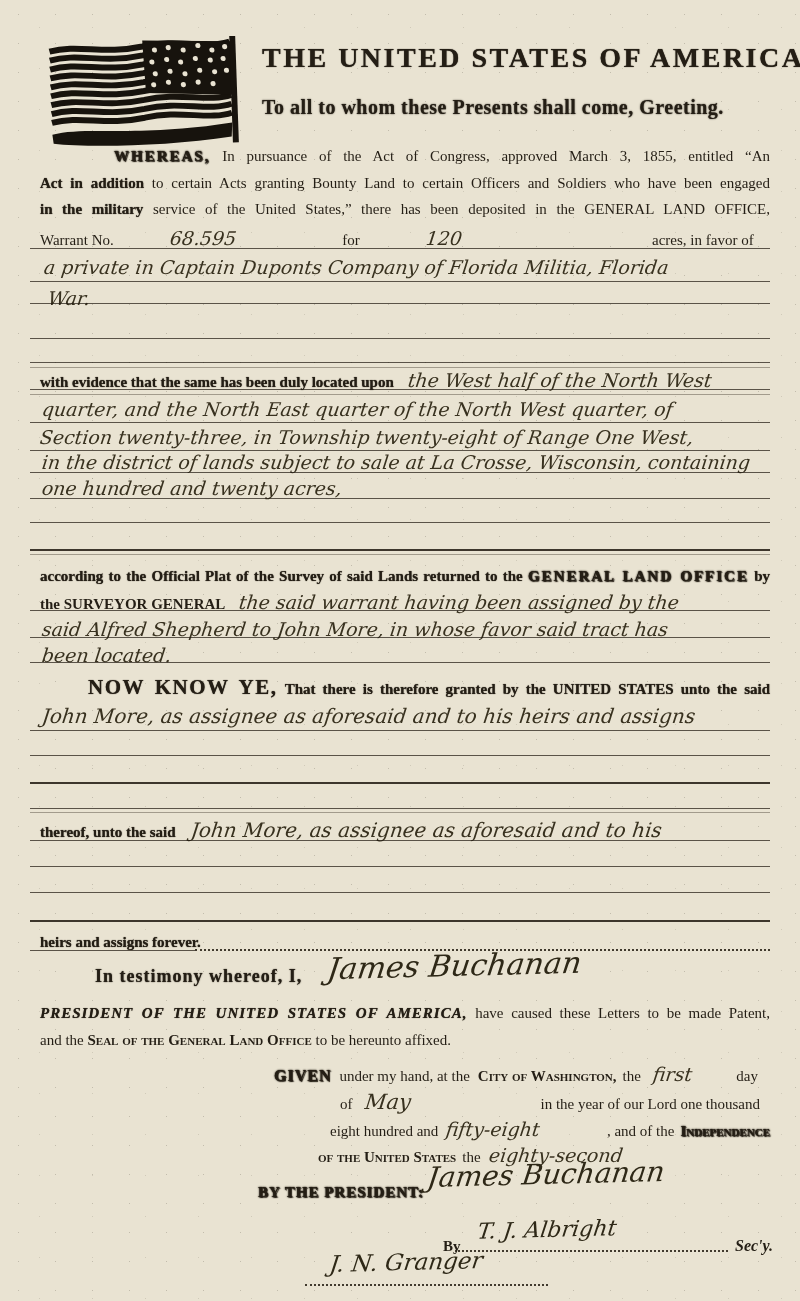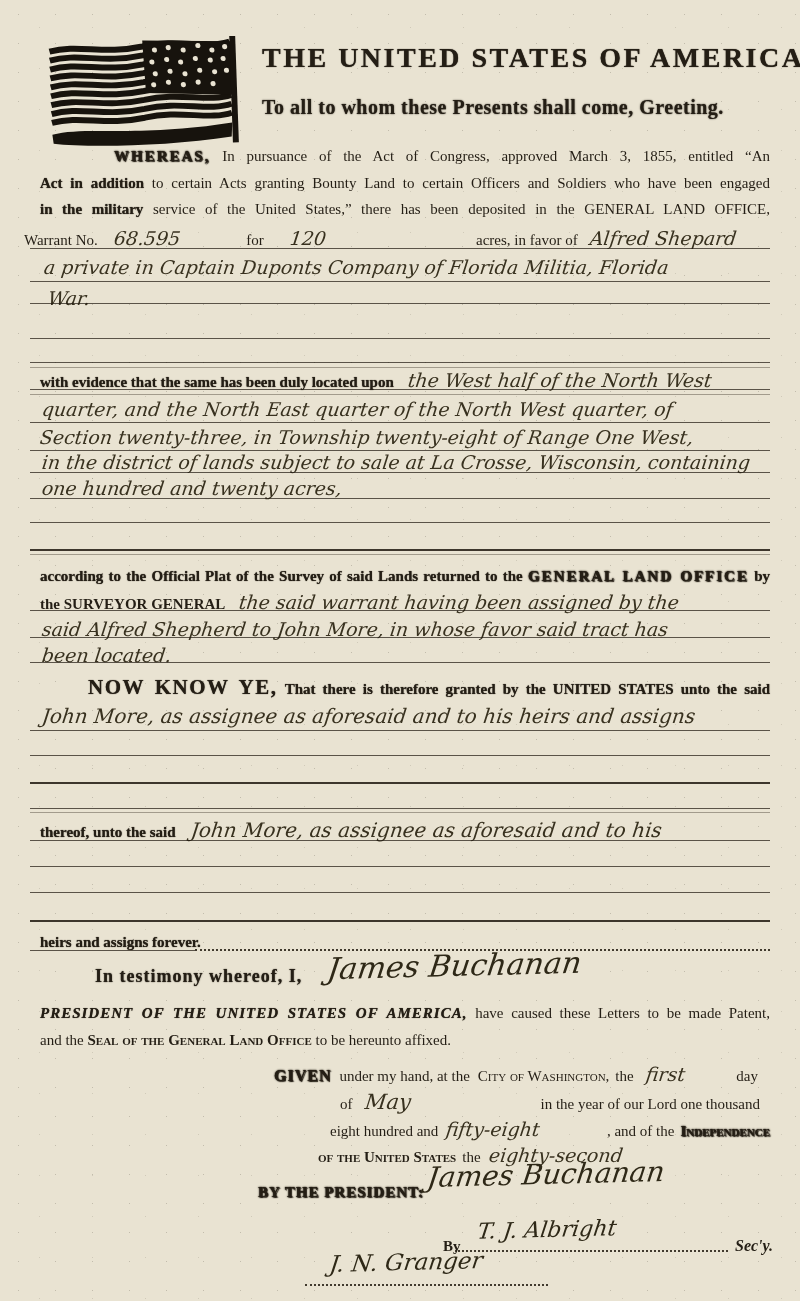--- a/index.html
+++ b/index.html
@@ -87,21 +87,21 @@
   </div>
   <div class="line just" style="left:40px;top:173px;width:730px;">
     <span class="smudge">Act in addition</span>
     <span>to certain Acts granting Bounty Land to certain Officers and Soldiers who have been engaged</span>
   </div>
   <div class="line just" style="left:40px;top:199px;width:730px;">
     <span class="smudge">in the military</span>
     <span>service of the United States,” there has been deposited in the GENERAL LAND OFFICE,</span>
   </div>
 
-  <div class="line flexline" style="left:24px;top:228px;width:730px;">
+  <div class="line flexline" style="left:40px;top:228px;width:730px;gap:40px;">
     <span>Warrant No.</span>
     <span class="hand" style="margin-left:16px;">68.595</span>
     <span style="margin-left:66px;">for</span>
     <span class="hand" style="margin-left:26px;">120</span>
     <span style="margin-left:150px;">acres, in favor of</span>
     <span class="hand" style="margin-left:12px;">Alfred Shepard</span>
   </div>
   <div class="line hand" style="left:44px;top:257px;">a private in Captain Duponts Company of Florida Militia, Florida</div>
   <div class="line hand" style="left:48px;top:288px;">War.</div>
 
@@ -148,21 +148,21 @@
   </div>
   <div class="line" style="left:40px;top:1030px;">
     <span>and the</span>
     <span class="sc" style="font-weight:bold;">Seal of the General Land Office</span>
     <span>to be hereunto affixed.</span>
   </div>
 
   <div class="line flexline" style="left:266px;top:1064px;width:492px;">
     <span class="blotch" style="font-size:16px;letter-spacing:1px;margin-left:8px;">GIVEN</span>
     <span class="gap8">under my hand, at the</span>
-    <span class="sc gap8" style="font-weight:normal;">City of Washington,</span>
+    <span class="sc gap8" style="font-weight:bold;">City of Washington,</span>
     <span class="gap6">the</span>
     <span class="hand gap12">first</span>
     <span class="pushright">day</span>
   </div>
   <div class="line flexline" style="left:340px;top:1092px;width:420px;">
     <span>of</span>
     <span class="hand gap12" style="font-size:21px;">May</span>
     <span class="pushright">in the year of our Lord one thousand</span>
   </div>
   <div class="line flexline" style="left:330px;top:1119px;width:440px;">

